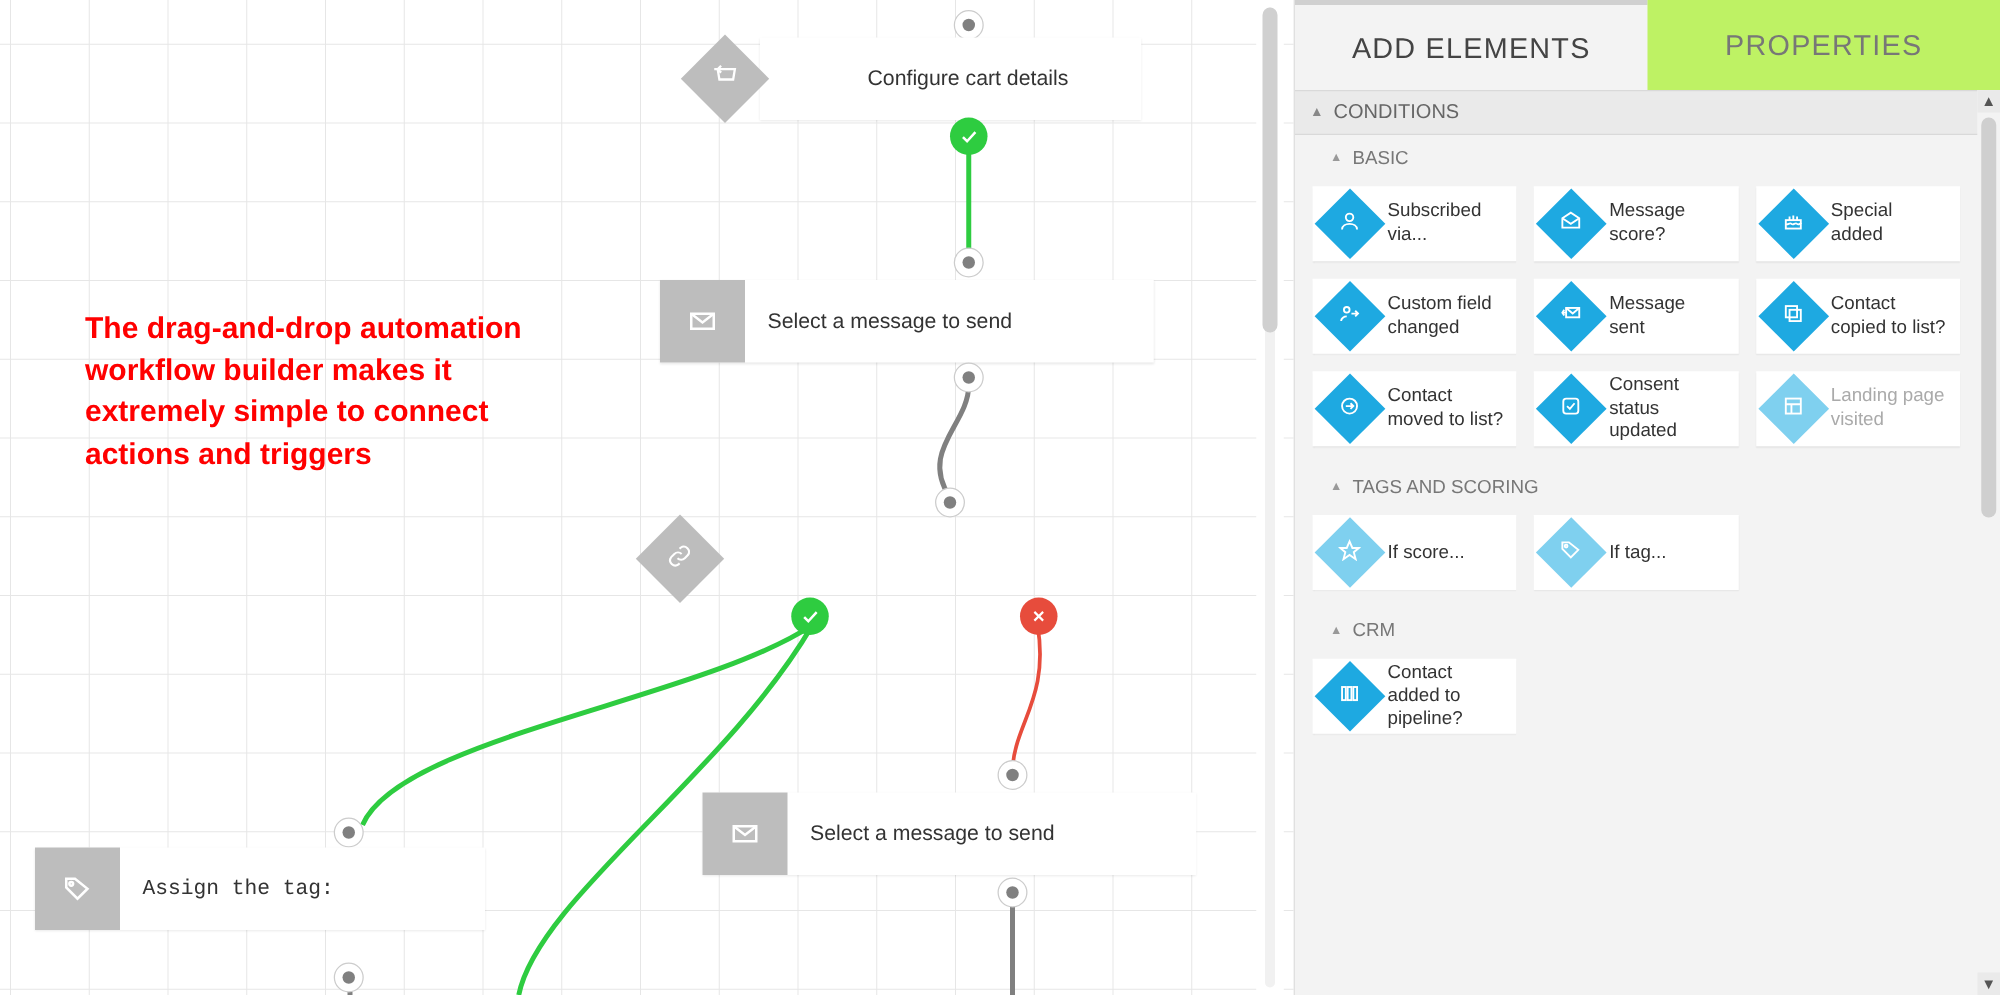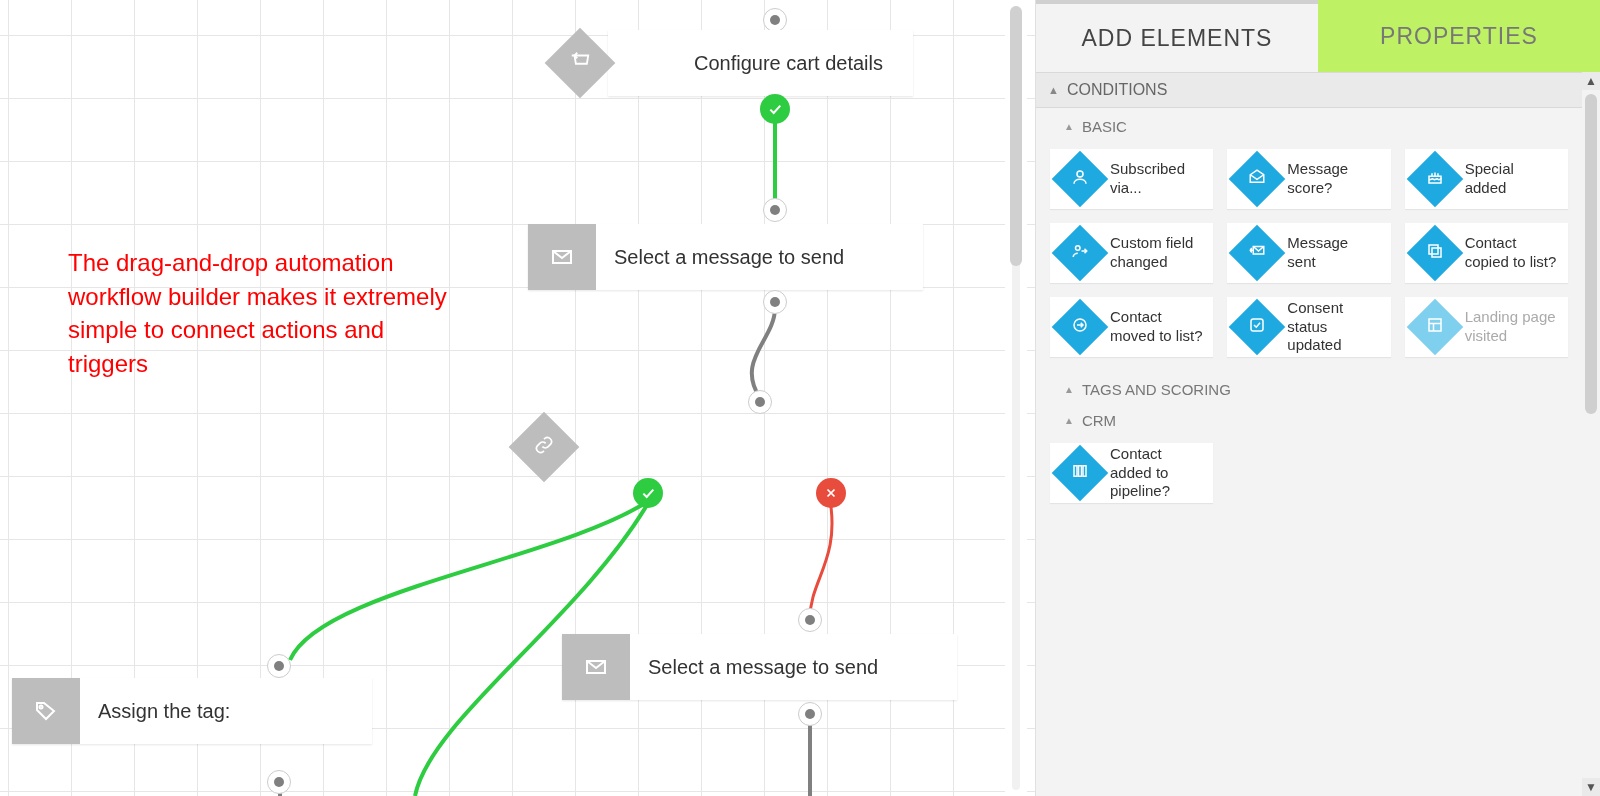--- a/index.html
+++ b/index.html
@@ -9,25 +9,25 @@
     background-image:
       linear-gradient(to right, #e6e6e6 1px, transparent 1px),
       linear-gradient(to bottom, #e6e6e6 1px, transparent 1px);
     background-size: 63px 63px;
     background-position: -55px -28px;
   }
   .canvas-scroll { position:absolute; left:1005px; top:0; width:22px; height:796px; background:#fff; }
   .canvas-scroll .track { position:absolute; left:7px; top:6px; width:8px; height:784px; background:#f1f1f1; border-radius:4px; }
   .canvas-scroll .thumb { position:absolute; left:5px; top:6px; width:12px; height:260px; background:#d0d0d0; border-radius:6px; }
 
-  .annotation { position:absolute; left:68px; top:246px; width:380px; color:#ff0000; font-weight:400; font-size:24px; line-height:1.4; }
+  .annotation { position:absolute; left:68px; top:246px; width:380px; color:#ff0000; font-weight:700; font-size:24px; line-height:1.4; }
 
   .node { position:absolute; display:flex; align-items:center; background:#fff; box-shadow:0 1px 2px rgba(0,0,0,.1); height:66px; }
   .node .iconbox { width:68px; height:66px; background:#bdbdbd; display:flex; align-items:center; justify-content:center; color:#fff; }
-  .node .txt { padding:0 18px; font-size:20px; color:#333; white-space:nowrap; }
+  .node .txt { padding:0 18px; font-size:17px; color:#333; white-space:nowrap; }
   .diamond-wrap { position:absolute; width:68px; height:68px; display:flex; align-items:center; justify-content:center; }
   .diamond { width:50px; height:50px; background:#bdbdbd; transform:rotate(45deg); display:flex; align-items:center; justify-content:center; }
   .diamond svg, .iconbox svg { transform:none; }
   .diamond > * { transform:rotate(-45deg); }
 
   .port { position:absolute; width:24px; height:24px; border-radius:50%; background:#fff; border:1px solid #ccc; display:flex; align-items:center; justify-content:center; }
   .port .dot { width:10px; height:10px; border-radius:50%; background:#808080; }
 
   .badge { position:absolute; width:30px; height:30px; border-radius:50%; display:flex; align-items:center; justify-content:center; color:#fff; font-weight:700; }
   .badge.ok { background:#2ecc40; }
@@ -166,21 +166,21 @@
     <span class="txt">Select a message to send</span>
   </div>
   <div class="port" style="left:798px; top:702px;">
       <div class="dot"></div>
     </div>
 
   <div class="port" style="left:267px; top:654px;">
       <div class="dot"></div>
     </div>
 
-  <div class="node" style="left:12px; top:678px; width:360px;">
+  <div class="node" style="left:28px; top:678px; width:360px;font-family:Liberation Mono, monospace;">
     <div class="iconbox">
       <svg width="24" height="24" viewBox="0 0 24 24" fill="none" stroke="#fff" stroke-width="2">
           <path d="M20 12l-8 8-9-9V4h7z"></path>
           <circle cx="7" cy="8" r="1.5"></circle>
         </svg>
     </div>
     <span class="txt">Assign the tag:</span>
   </div>
   <div class="port" style="left:267px; top:770px;">
       <div class="dot"></div>
@@ -313,20 +313,43 @@
             </div>
           </div>
           <span class="lbl">Landing page visited</span>
         </div>
       </div>
 
     <div class="subhead">
       <span class="tri">▲</span>
       <span>TAGS AND SCORING</span>
     </div>
+    <div class="tiles" id="tiles-tags">
+        <div class="tile">
+          <div class="dwrap">
+            <div class="dia light">
+              <span><svg width="18" height="18" viewBox="0 0 24 24" fill="none" stroke="#fff" stroke-width="2">
+                  <polygon points="12 3 15 10 22 10 16.5 14.5 18.5 22 12 17.5 5.5 22 7.5 14.5 2 10 9 10"></polygon>
+                </svg></span>
+            </div>
+          </div>
+          <span class="lbl">If score...</span>
+        </div>
+        <div class="tile">
+          <div class="dwrap">
+            <div class="dia light">
+              <span><svg width="18" height="18" viewBox="0 0 24 24" fill="none" stroke="#fff" stroke-width="2">
+                  <path d="M20 12l-8 8-9-9V4h7z"></path>
+                  <circle cx="7" cy="8" r="1.5"></circle>
+                </svg></span>
+            </div>
+          </div>
+          <span class="lbl">If tag...</span>
+        </div>
+      </div>
 
     <div class="subhead">
       <span class="tri">▲</span>
       <span>CRM</span>
     </div>
     <div class="tiles" id="tiles-crm">
         <div class="tile">
           <div class="dwrap">
             <div class="dia">
               <span><svg width="18" height="18" viewBox="0 0 24 24" fill="none" stroke="#fff" stroke-width="2">

